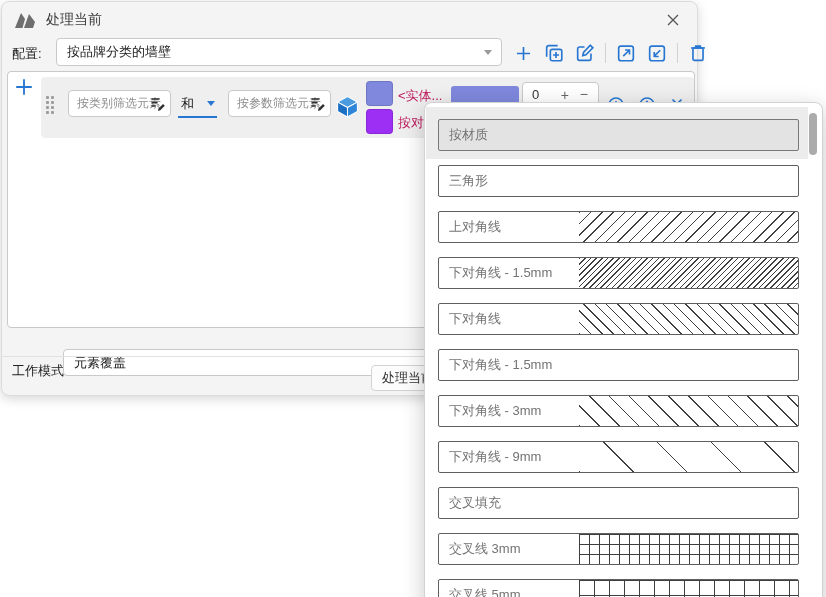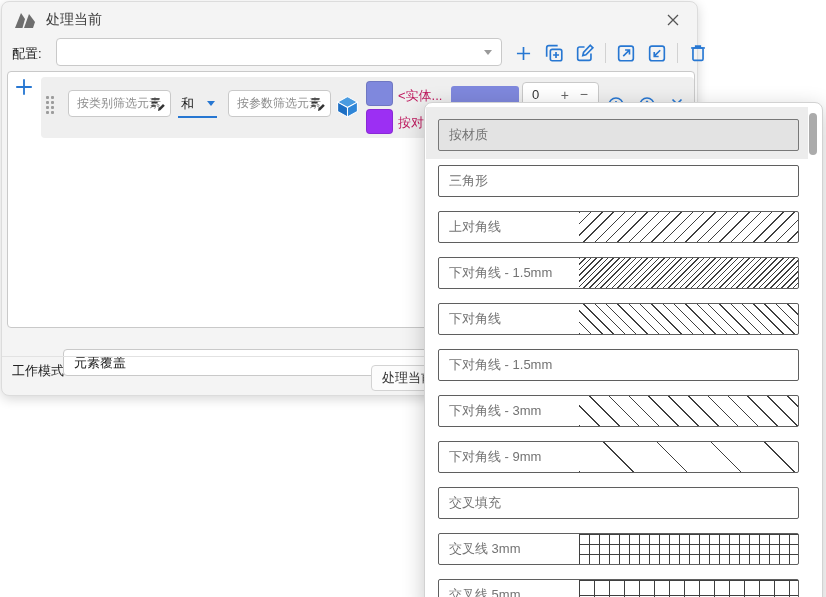--- a/index.html
+++ b/index.html
@@ -113,20 +113,21 @@
       <span class="title">处理当前</span>
       <span class="close-btn">
         <svg width="20" height="20" viewBox="0 0 20 20">
           <path d="M5 5 L15 15 M15 5 L5 15" stroke="#555" stroke-width="1.3" fill="none"></path>
         </svg>
       </span>
     </div>
 
     <span class="config-label">配置:</span>
     <div class="combo config-combo">
+      <span class="combo-text">按品牌分类的墙壁</span>
       <span class="caret"></span>
     </div>
 
     <div class="toolbar">
       <span>
         <svg width="21" height="21" viewBox="0 0 24 24">
             <path d="M12 4.5 V19.5 M4.5 12 H19.5" stroke="#2777d2" stroke-width="1.9" fill="none"></path>
           </svg>
       </span>
       <span>

